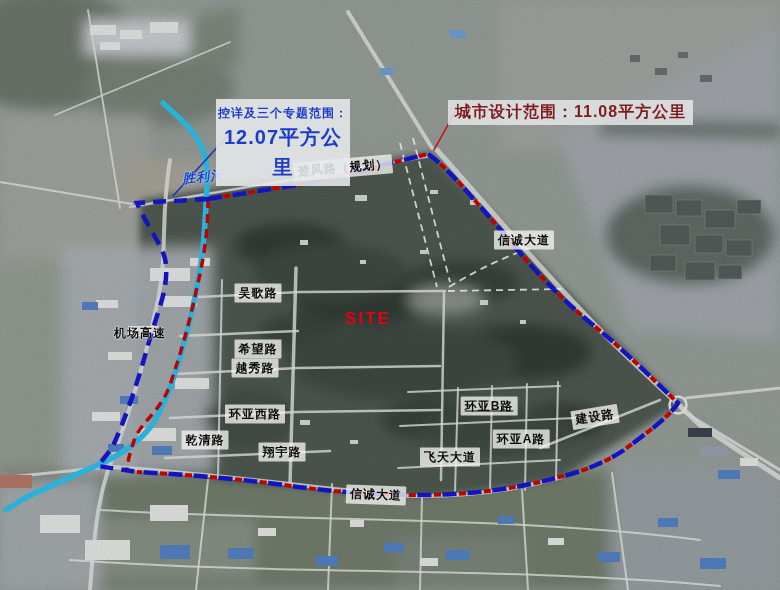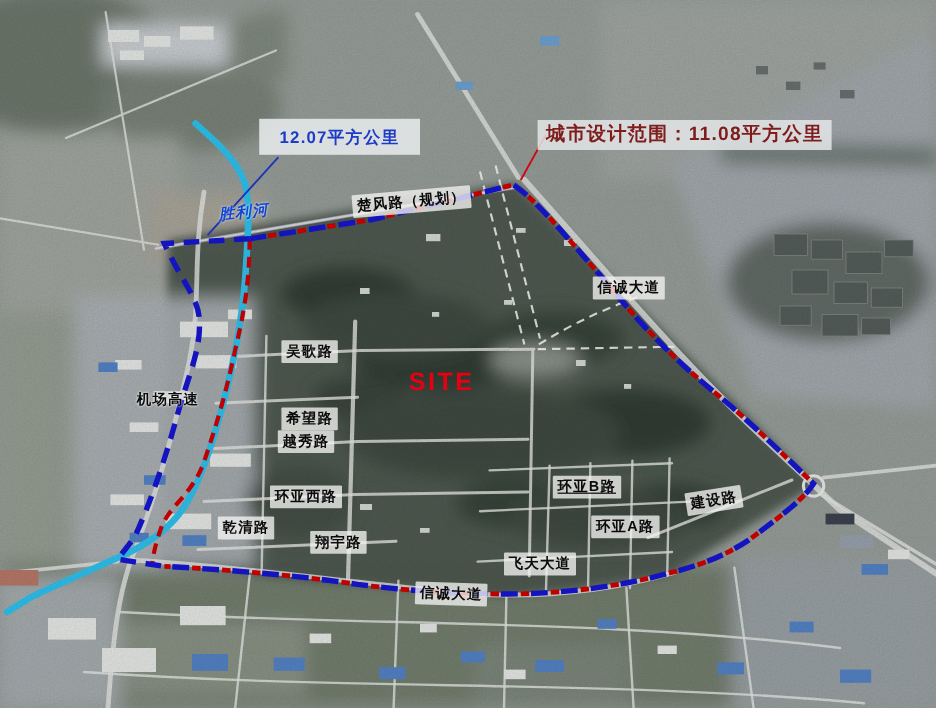--- a/index.html
+++ b/index.html
@@ -8,26 +8,26 @@
   .stage svg{position:absolute;left:0;top:0;}
   .rlabel{position:absolute;font-weight:bold;font-size:12px;color:#0b0b0b;
           background:rgba(243,243,241,.78);padding:1px 4px;white-space:nowrap;
           transform:translate(-50%,-50%);letter-spacing:1px;border-radius:1px;
           font-family:"Liberation Sans",sans-serif;}
   .nobg{background:none;text-shadow:0 0 2px rgba(255,255,255,.75),0 0 2px rgba(255,255,255,.75);}
   .river-label{position:absolute;transform:translate(-50%,-50%) rotate(-6deg);
           color:#1246d0;font-style:italic;font-weight:bold;font-size:13px;white-space:nowrap;
           text-shadow:0 0 2px rgba(255,255,255,.85);letter-spacing:1px;}
   .site-label{position:absolute;transform:translate(-50%,-50%);color:#e60012;
-          font-weight:bold;font-size:21px;letter-spacing:2px;white-space:nowrap;}
+          font-weight:bold;font-size:17px;letter-spacing:2px;white-space:nowrap;}
   .callout{position:absolute;font-weight:bold;font-family:"Liberation Sans",sans-serif;}
   .callout-blue{left:216px;top:99px;width:134px;text-align:center;color:#1c3bc8;
           background:rgba(231,233,235,.88);padding:5px 0 4px;line-height:1.5;
           font-size:12px;letter-spacing:1px;}
-  .callout-blue .big{font-size:14px;letter-spacing:1px;}
+  .callout-blue .big{font-size:20px;letter-spacing:1px;}
   .callout-red{left:448px;top:100px;color:#7f1d1d;background:rgba(228,230,232,.85);
           padding:2px 7px;white-space:nowrap;font-size:16px;letter-spacing:1px;}
   .rot-m5{transform:translate(-50%,-50%) rotate(-5deg);}
   .rot-m9{transform:translate(-50%,-50%) rotate(-9deg);}
   .rot-p2{transform:translate(-50%,-50%) rotate(2deg);}
 </style>
 </head>
 <body>
 
 <div class="stage">
@@ -222,26 +222,27 @@
 <div class="rlabel rot-m5" style="left:343px;top:168px;">楚风路（规划）</div>
 <div class="rlabel" style="left:524px;top:240px;">信诚大道</div>
 <div class="rlabel" style="left:258px;top:293px;">吴歌路</div>
 <div class="rlabel" style="left:258px;top:349px;">希望路</div>
 <div class="rlabel" style="left:255px;top:368px;font-family:Liberation Serif, serif;">越秀路</div>
 <div class="rlabel" style="left:255px;top:414px;">环亚西路</div>
 <div class="rlabel" style="left:205px;top:440px;">乾清路</div>
 <div class="rlabel" style="left:282px;top:452px;font-family:Liberation Serif, serif;">翔宇路</div>
 <div class="rlabel nobg" style="left:140px;top:333px;">机场高速</div>
 <div class="rlabel rot-p2" style="left:376px;top:495px;">信诚大道</div>
-<div class="rlabel" style="left:450px;top:470px;">飞天大道</div>
+<div class="rlabel" style="left:450px;top:457px;">飞天大道</div>
 <div class="rlabel" style="left:521px;top:439px;">环亚A路</div>
 <div class="rlabel" style="left:489px;top:406px;text-decoration:underline;">环亚B路</div>
 <div class="rlabel rot-m9" style="left:595px;top:417px;">建设路</div>
 
 <div class="river-label" style="left:203px;top:177px;">胜利河</div>
 <div class="site-label" style="left:368px;top:319px;">SITE</div>
 
 <div class="callout callout-blue">
+  <div>控详及三个专题范围：</div>
   <div class="big">12.07平方公里</div>
 </div>
 <div class="callout callout-red">城市设计范围：11.08平方公里</div>
 
 </div>
 
 </body></html>

